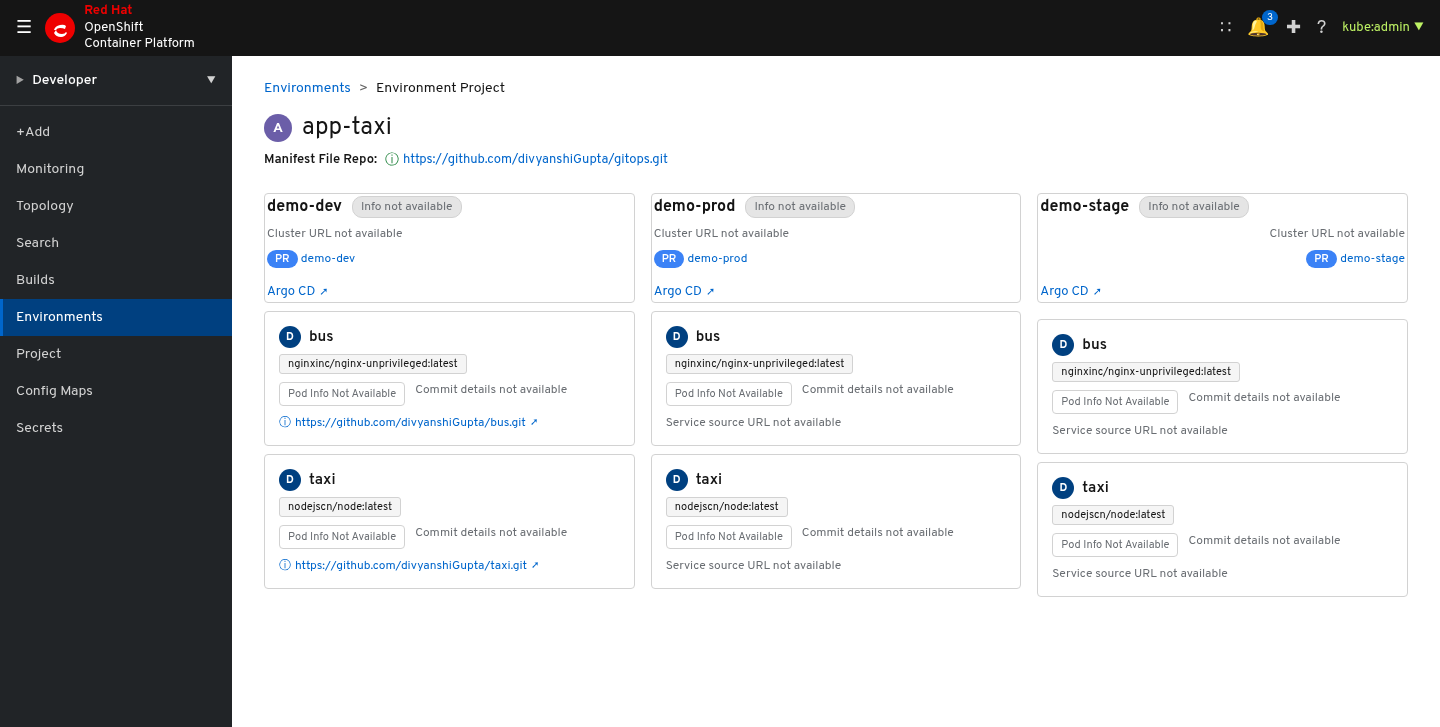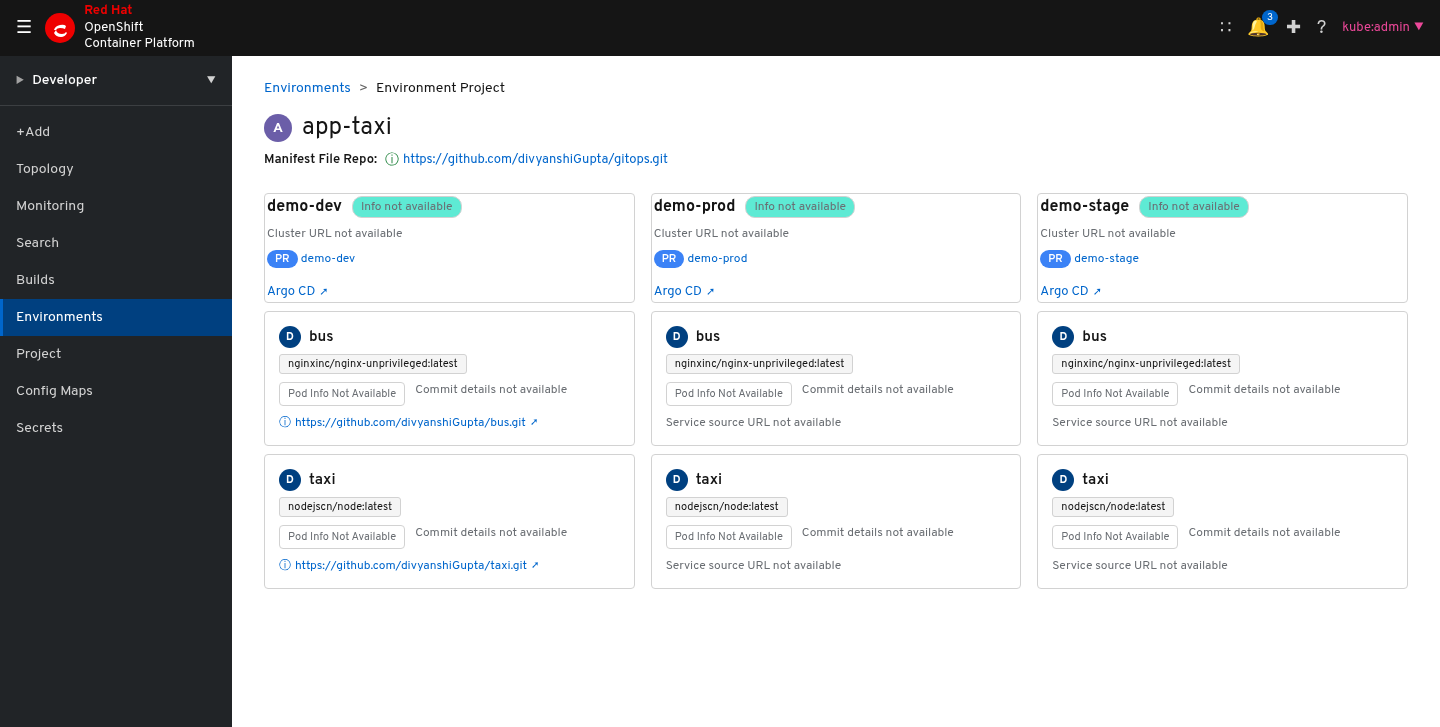--- a/index.html
+++ b/index.html
@@ -25,21 +25,21 @@
     .nav-icon { color: #d2d2d2; cursor: pointer; font-size: 18px; position: relative; }
     .nav-icon .badge {
       background: #06c;
       color: #fff;
       border-radius: 10px;
       font-size: 10px;
       padding: 1px 5px;
       position: absolute;
       top: -6px; right: -8px;
     }
-    .user-menu { color: #ec4899; cursor: pointer; font-size: 13px; display: flex; align-items: center; gap: 4px; }
+    .user-menu { color: #bef264; cursor: pointer; font-size: 13px; display: flex; align-items: center; gap: 4px; }
 
     
     .layout { display: flex; padding-top: 56px; height: 100vh; }
 
     
     .sidebar {
       width: 232px;
       background: #212427;
       flex-shrink: 0;
       overflow-y: auto;
@@ -101,21 +101,21 @@
     
     .env-card {
       border: 1px solid #d2d2d2;
       border-radius: 4px;
       padding: 2px;
       background: #fff;
     }
     .env-card-header { display: flex; align-items: center; gap: 10px; margin-bottom: 8px; }
     .env-name { font-size: 16px; font-weight: 700; color: #151515; }
     .info-badge {
-      background: #5eead4;
+      background: #e5e5e5;
       border: 1px solid #d2d2d2;
       border-radius: 10px;
       padding: 2px 8px;
       font-size: 12px;
       color: #6a6e73;
     }
     .cluster-url { font-size: 12px; color: #6a6e73; margin-bottom: 8px; }
     .pr-badge {
       display: inline-flex; align-items: center; gap: 4px;
       background: #3b82f6;
@@ -212,22 +212,22 @@
   <aside class="sidebar">
     <div class="sidebar-developer">
       <span class="sidebar-developer-label">
         <span class="icon">▶</span>
         <span>Developer</span>
       </span>
       <span class="sidebar-caret">▼</span>
     </div>
     <nav class="sidebar-nav">
       <a class="sidebar-item">+Add</a>
+      <a class="sidebar-item">Monitoring</a>
       <a class="sidebar-item">Topology</a>
-      <a class="sidebar-item">Monitoring</a>
       <a class="sidebar-item">Search</a>
       <a class="sidebar-item">Builds</a>
       <a class="sidebar-item active">Environments</a>
       <a class="sidebar-item">Project</a>
       <a class="sidebar-item">Config Maps</a>
       <a class="sidebar-item">Secrets</a>
     </nav>
   </aside>
 
   <main class="main-content">
@@ -345,21 +345,21 @@
         <span class="image-badge">nodejscn/node:latest</span>
       </div>
       <div class="service-details">
         <div class="pod-info-box">Pod Info Not Available</div>
         <span class="commit-details">Commit details not available</span>
       </div>
       <span class="service-source-unavail">Service source URL not available</span>
     </div>
         </div>
         <div class="env-col">
-          <div class="env-card" style="margin-bottom: 8px;">
+          <div class="env-card" style="margin-bottom: 16px; text-align: right;">
     <div class="env-card-header">
       <span class="env-name">demo-stage</span>
       <span class="info-badge">Info not available</span>
     </div>
     <div class="cluster-url">Cluster URL not available</div>
     <div style="margin-bottom:8px;">
       <span class="pr-badge">PR</span>
       <a class="pr-badge-link">demo-stage</a>
     </div>
     <a class="argocd-link">

